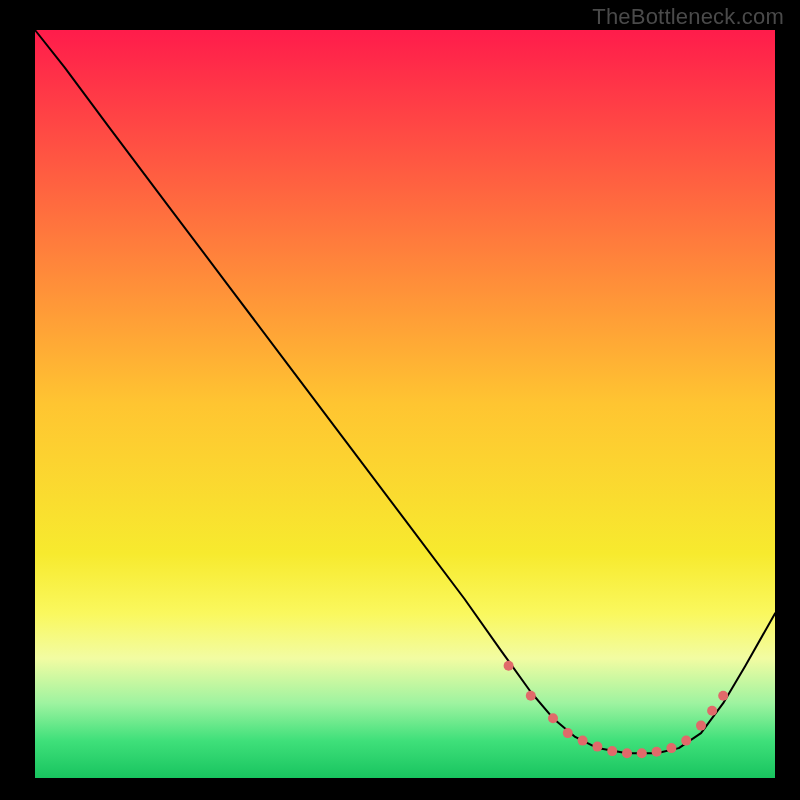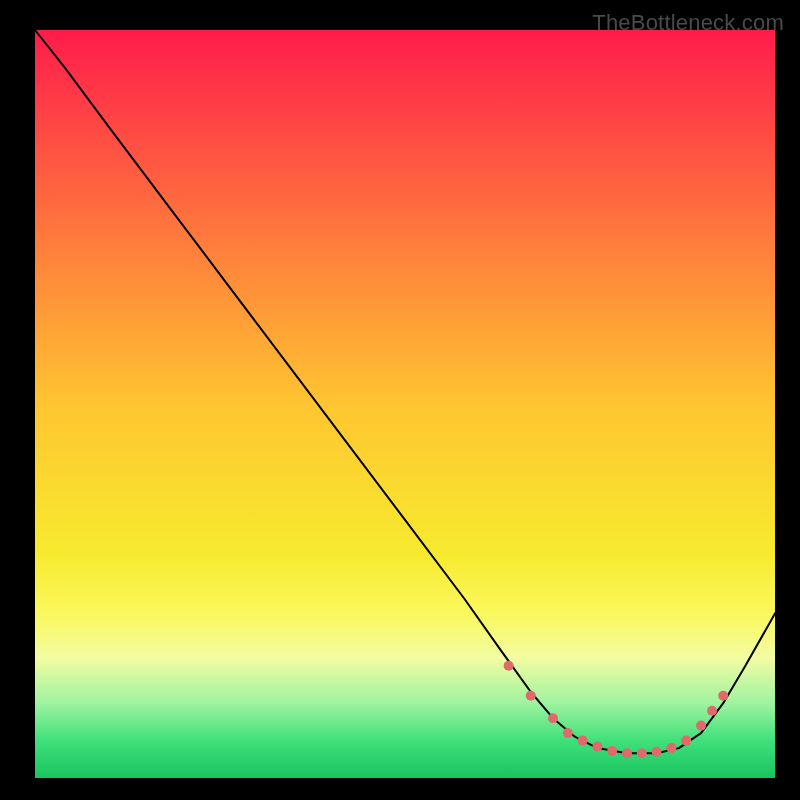--- a/index.html
+++ b/index.html
@@ -12,21 +12,21 @@
     overflow: hidden;
   }
   .frame {
     position: relative;
     width: 800px;
     height: 800px;
     background: #000;
   }
   .watermark {
     position: absolute;
-    top: 10px;
+    top: 4px;
     right: 16px;
     color: #4a4a4a;
     font-size: 22px;
     font-weight: 500;
     letter-spacing: 0.2px;
     user-select: none;
     margin-left: 42px;
   }
   svg {
     display: block;

